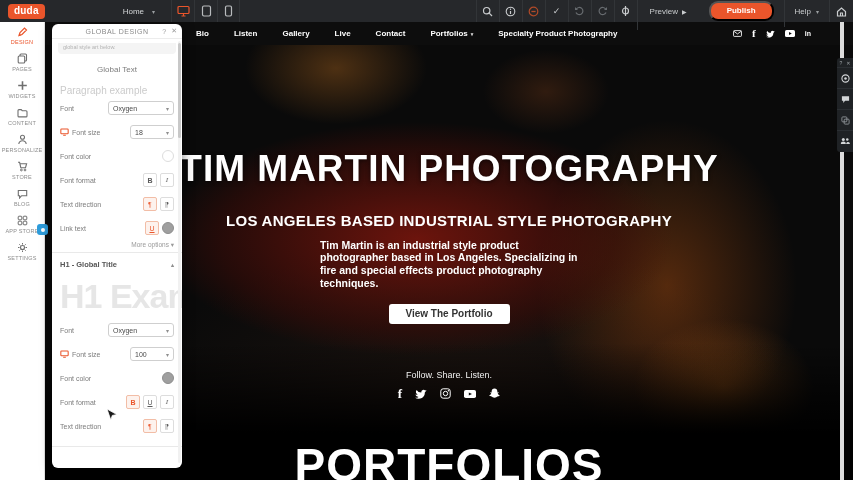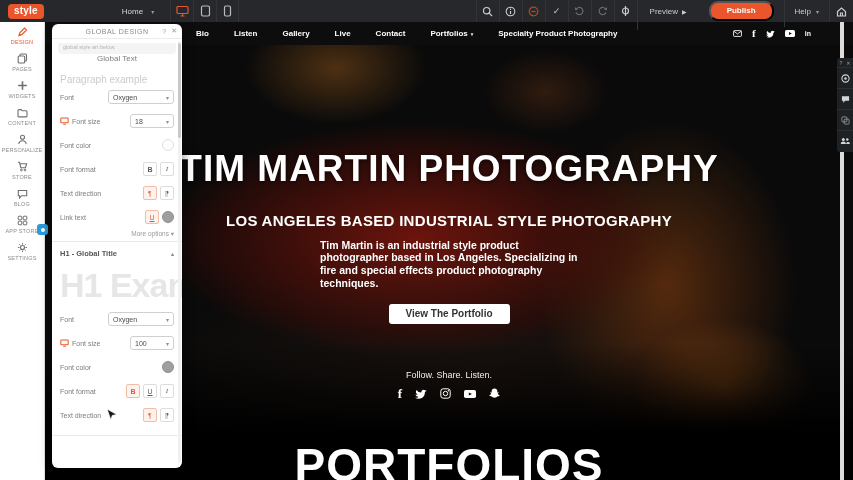--- a/index.html
+++ b/index.html
@@ -31,21 +31,21 @@
   .sb-item.active svg { stroke:#ea552b; }
   .sb-badge { position:absolute; left:37px; top:224px; width:11px; height:11px; background:#2d9cdb; border-radius:3px; z-index:6; display:flex; align-items:center; justify-content:center; }
   .sb-badge i { width:4px; height:4px; background:#fff; border-radius:50%; display:block; }
 
   
   .panel { position:absolute; left:52px; top:24px; width:130px; height:444px; background:#fff; border-radius:6px; box-shadow:0 2px 12px rgba(0,0,0,.5); z-index:7; color:#777; overflow:hidden; }
   .panel-hd { height:15px; border-bottom:1px solid #ececec; display:flex; align-items:center; justify-content:center; position:relative; }
   .panel-hd .ttl { font-size:7px; letter-spacing:.5px; color:#8a8a8a; }
   .panel-hd .hd-btns { position:absolute; right:5px; top:0; bottom:0; display:flex; align-items:center; gap:5px; font-size:7px; color:#9c9c9c; }
   .note-box { margin:4px 6px 0; background:#f4f4f4; border-radius:0 0 4px 4px; height:11px; overflow:hidden; font-size:5.5px; color:#b3b3b3; padding:1px 5px; }
-  .sect-head { text-align:center; font-size:8px; color:#7c7c7c; }
+  .sect-head { text-align:center; margin-top:11px; font-size:8px; color:#7c7c7c; }
   .para-prev { margin:11px 8px 0; font-size:10px; color:#cbcbcb; }
   .prow { display:flex; align-items:center; justify-content:space-between; margin:0 8px; height:24px; }
   .prow .lab { font-size:7px; color:#7c7c7c; display:flex; align-items:center; gap:3px; }
   .sel { border:1px solid #cfcfcf; border-radius:3px; height:14px; display:flex; align-items:center; justify-content:space-between; padding:0 4px; font-size:7px; color:#4a4a4a; background:#fff; }
   .sel .cv { font-size:6px; color:#8f8f8f; }
   .sel.w-font { width:66px; }
   .sel.w-size { width:44px; }
   .swatch { width:12px; height:12px; border-radius:50%; }
   .swatch.white { background:#fff; border:1px solid #ddd; }
   .swatch.grey { background:#9f9f9f; border:1px solid #8e8e8e; }
@@ -229,21 +229,21 @@
         <svg width="10" height="8" viewBox="0 0 12 9">
           <circle cx="4" cy="2.6" r="1.8" fill="#d3d6d8"></circle>
           <path d="M1 8c0-1.8 1.3-2.8 3-2.8S7 6.2 7 8z" fill="#d3d6d8"></path>
           <circle cx="8.7" cy="2.8" r="1.5" fill="#d3d6d8"></circle>
           <path d="M7.4 8c.2-1.6 1.2-2.4 2.6-2.3 1 .1 1.8 1 1.9 2.3z" fill="#d3d6d8"></path>
         </svg>
       </div>
   </div>
 
   <div class="topbar">
-    <span class="logo">style</span>
+    <span class="logo">duda</span>
     <span class="page-sel">
       <span>Home</span>
       <span style="font-size:6px;color:#9a9ea1;">▾</span>
     </span>
     <span class="device-group">
       <span class="tb-seg">
           <svg width="13" height="12" viewBox="0 0 13 12">
             <rect x="1" y="1.5" width="11" height="7" rx="1" fill="none" stroke="#ea552b" stroke-width="1.2"></rect>
             <path d="M4.5 11h4M6.5 8.7V11" stroke="#ea552b" stroke-width="1.2" fill="none"></path>
           </svg>

